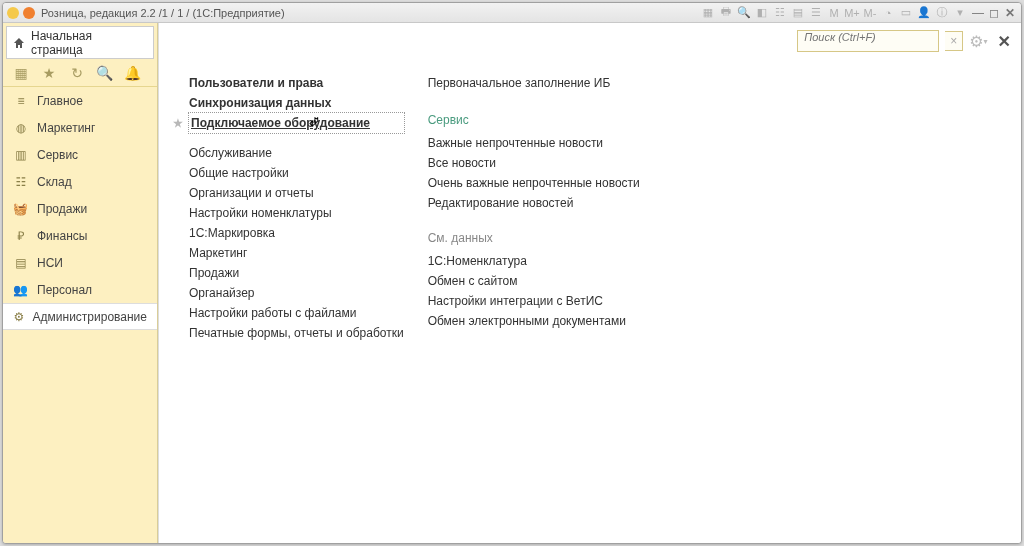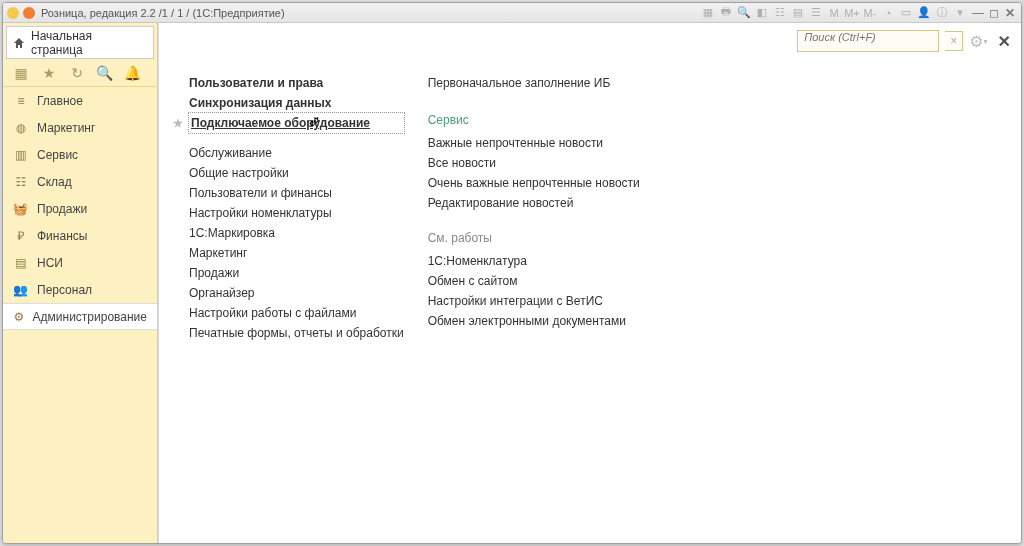--- a/index.html
+++ b/index.html
@@ -142,40 +142,40 @@
           <div class="row-link bold">Пользователи и права</div>
           <div class="row-link bold">Синхронизация данных</div>
           <div class="row-link selected">
             <span class="star-marker">★</span>
             <span>Подключаемое оборудование</span>
             <span class="cursor-arrow">⮰</span>
           </div>
           <div class="gap"></div>
           <div class="row-link">Обслуживание</div>
           <div class="row-link">Общие настройки</div>
-          <div class="row-link">Пользователи и финансы</div>
+          <div class="row-link">Организации и отчеты</div>
           <div class="row-link">Настройки номенклатуры</div>
           <div class="row-link">1С:Маркировка</div>
           <div class="row-link">Маркетинг</div>
           <div class="row-link">Продажи</div>
           <div class="row-link">Органайзер</div>
           <div class="row-link">Настройки работы с файлами</div>
           <div class="row-link">Печатные формы, отчеты и обработки</div>
         </div>
 
         <div class="col">
           <div class="row-link">Первоначальное заполнение ИБ</div>
 
           <div class="section-title">Сервис</div>
           <div class="row-link">Важные непрочтенные новости</div>
           <div class="row-link">Все новости</div>
           <div class="row-link">Очень важные непрочтенные новости</div>
           <div class="row-link">Редактирование новостей</div>
 
-          <div class="sub-title">См. работы</div>
+          <div class="sub-title">См. данных</div>
           <div class="row-link">1С:Номенклатура</div>
           <div class="row-link">Обмен с сайтом</div>
           <div class="row-link">Настройки интеграции с ВетИС</div>
           <div class="row-link">Обмен электронными документами</div>
         </div>
       </div>
     </div>
   </div>
 </div>
 

